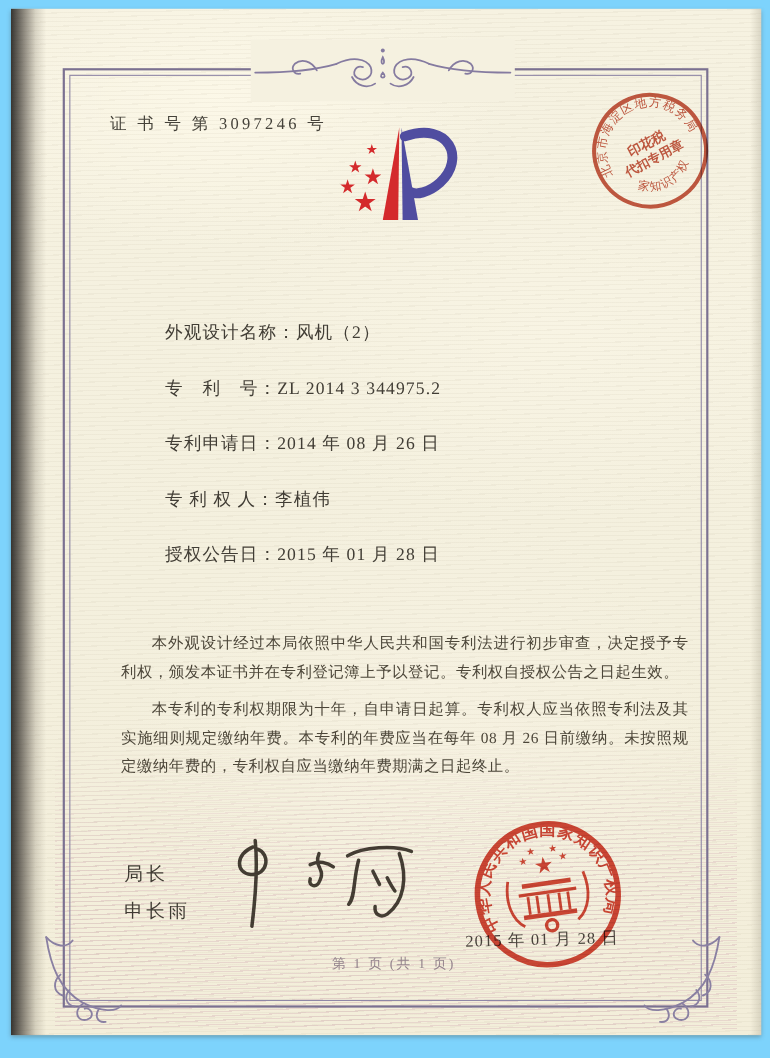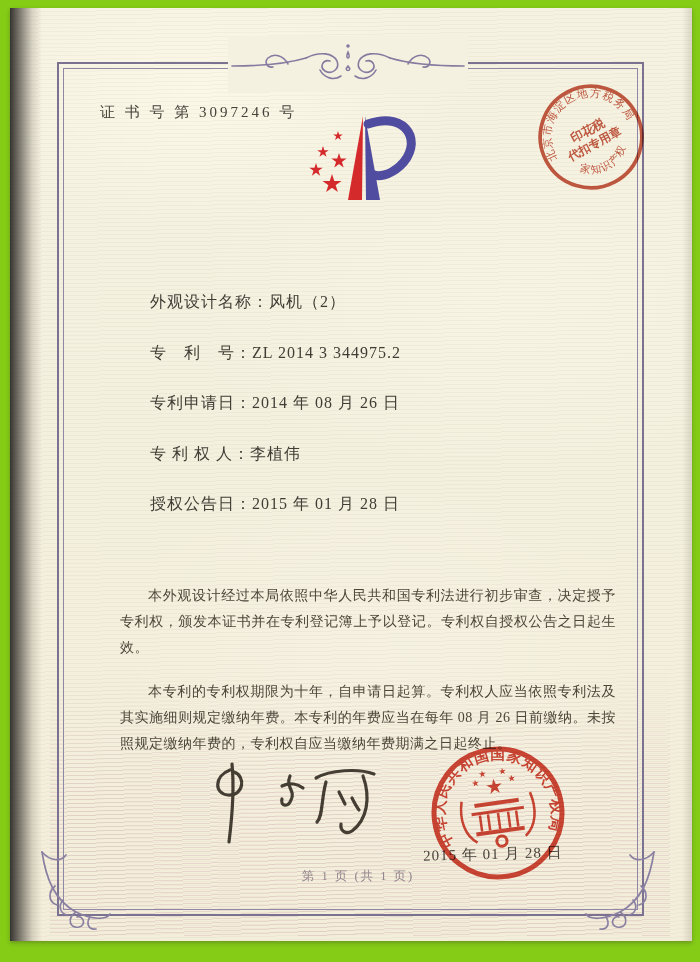--- a/index.html
+++ b/index.html
@@ -1,17 +1,17 @@
 <!DOCTYPE html>
 <html><head>
 <meta charset="utf-8">
 <style>
   html,body{margin:0;padding:0;background:#ffffff;}
   #canvas{position:relative;width:700px;height:962px;overflow:hidden;
-          background:#84cc16;font-family:"Liberation Serif","DejaVu Serif",serif;}
+          background:#7dd3fc;font-family:"Liberation Serif","DejaVu Serif",serif;}
   
   .paper{position:absolute;left:10px;top:8px;width:682px;height:933px;
     background:
       radial-gradient(ellipse 420px 220px at 28% 9%, rgba(252,248,232,.95), transparent 62%),
       radial-gradient(ellipse 520px 280px at 72% 32%, rgba(249,245,229,.75), transparent 60%),
       radial-gradient(ellipse 420px 320px at 55% 70%, rgba(248,243,228,.55), transparent 65%),
       linear-gradient(180deg,#f6f2e1 0%,#f4f0de 55%,#f3eeda 100%);
     box-shadow:0 2px 4px rgba(60,55,45,.35);}
   .texture{position:absolute;inset:0;pointer-events:none;
     background:repeating-linear-gradient(179deg, rgba(150,135,110,.07) 0 1px, transparent 1px 4px);}
@@ -33,21 +33,21 @@
   .corner-right{left:572px;top:840px;transform:scaleX(-1);}
   
   .cert-number{position:absolute;left:90px;top:95px;font-size:15px;letter-spacing:3px;color:#45423a;}
   .logo{position:absolute;left:286px;top:96px;width:142px;height:100px;}
   .title{position:absolute;left:120px;top:192px;width:456px;text-align:center;
     font-size:37px;font-weight:700;letter-spacing:6px;color:#32302a;}
   .fields{position:absolute;left:98px;top:284px;width:480px;margin-left:42px;}
   .field{height:22px;margin-bottom:28.5px;font-size:16px;color:#413d35;letter-spacing:1px;white-space:nowrap;}
   .paras{position:absolute;left:92px;top:557px;width:532px;font-size:14px;line-height:26px;
     color:#4c4639;text-align:justify;letter-spacing:0.5px;}
-  .paras p{margin:18px;text-indent:2em;}
+  .paras p{margin:8px;text-indent:2em;}
   .signer{position:absolute;left:103px;top:775px;font-size:17px;letter-spacing:3px;color:#3f3b33;}
   .signer div{margin-bottom:11px;}
   .signature{position:absolute;left:190px;top:750px;width:188px;height:94px;mix-blend-mode:multiply;}
   .tax-stamp{position:absolute;left:526px;top:74px;width:110px;height:110px;
     transform:rotate(-28deg);opacity:.9;mix-blend-mode:multiply;}
   .official-seal{position:absolute;left:419px;top:736px;width:138px;height:138px;
     transform:rotate(-8deg);opacity:.92;mix-blend-mode:multiply;}
   .seal-date{position:absolute;left:413px;top:836px;width:210px;font-size:15px;letter-spacing:1px;
     color:#4e4a47;mix-blend-mode:multiply;transform:rotate(-1.5deg);}
   .page-footer{position:absolute;left:198px;top:860px;width:300px;text-align:center;
@@ -151,20 +151,24 @@
       <div class="field">
         <span>授权公告日：</span><span>2015 年 01 月 28 日</span>
       </div>
     </div>
 
     <div class="paras">
       <p>本外观设计经过本局依照中华人民共和国专利法进行初步审查，决定授予专利权，颁发本证书并在专利登记簿上予以登记。专利权自授权公告之日起生效。</p>
       <p>本专利的专利权期限为十年，自申请日起算。专利权人应当依照专利法及其实施细则规定缴纳年费。本专利的年费应当在每年 08 月 26 日前缴纳。未按照规定缴纳年费的，专利权自应当缴纳年费期满之日起终止。</p>
     </div>
 
+    <div class="signer">
+      <div>局长</div>
+      <div>申长雨</div>
+    </div>
 
     <svg class="signature" viewBox="0 0 188 94">
       <g stroke="#39332c" stroke-width="3.2" fill="none" stroke-linecap="round" opacity="0.92">
         <path d="M30,12 C14,18 14,36 28,37 C44,38 46,18 34,14"></path>
         <path d="M32,6 C34,26 33,52 29,84"></path>
         <path d="M90,18 C85,30 96,32 91,42 C88,50 80,48 82,41"></path>
         <path d="M82,28 C90,24 98,26 103,30"></path>
         <path d="M116,20 C130,12 158,10 174,16"></path>
         <path d="M126,24 C121,42 123,58 117,64"></path>
         <path d="M163,18 C171,40 167,62 152,73 C146,77 140,73 141,66"></path>

